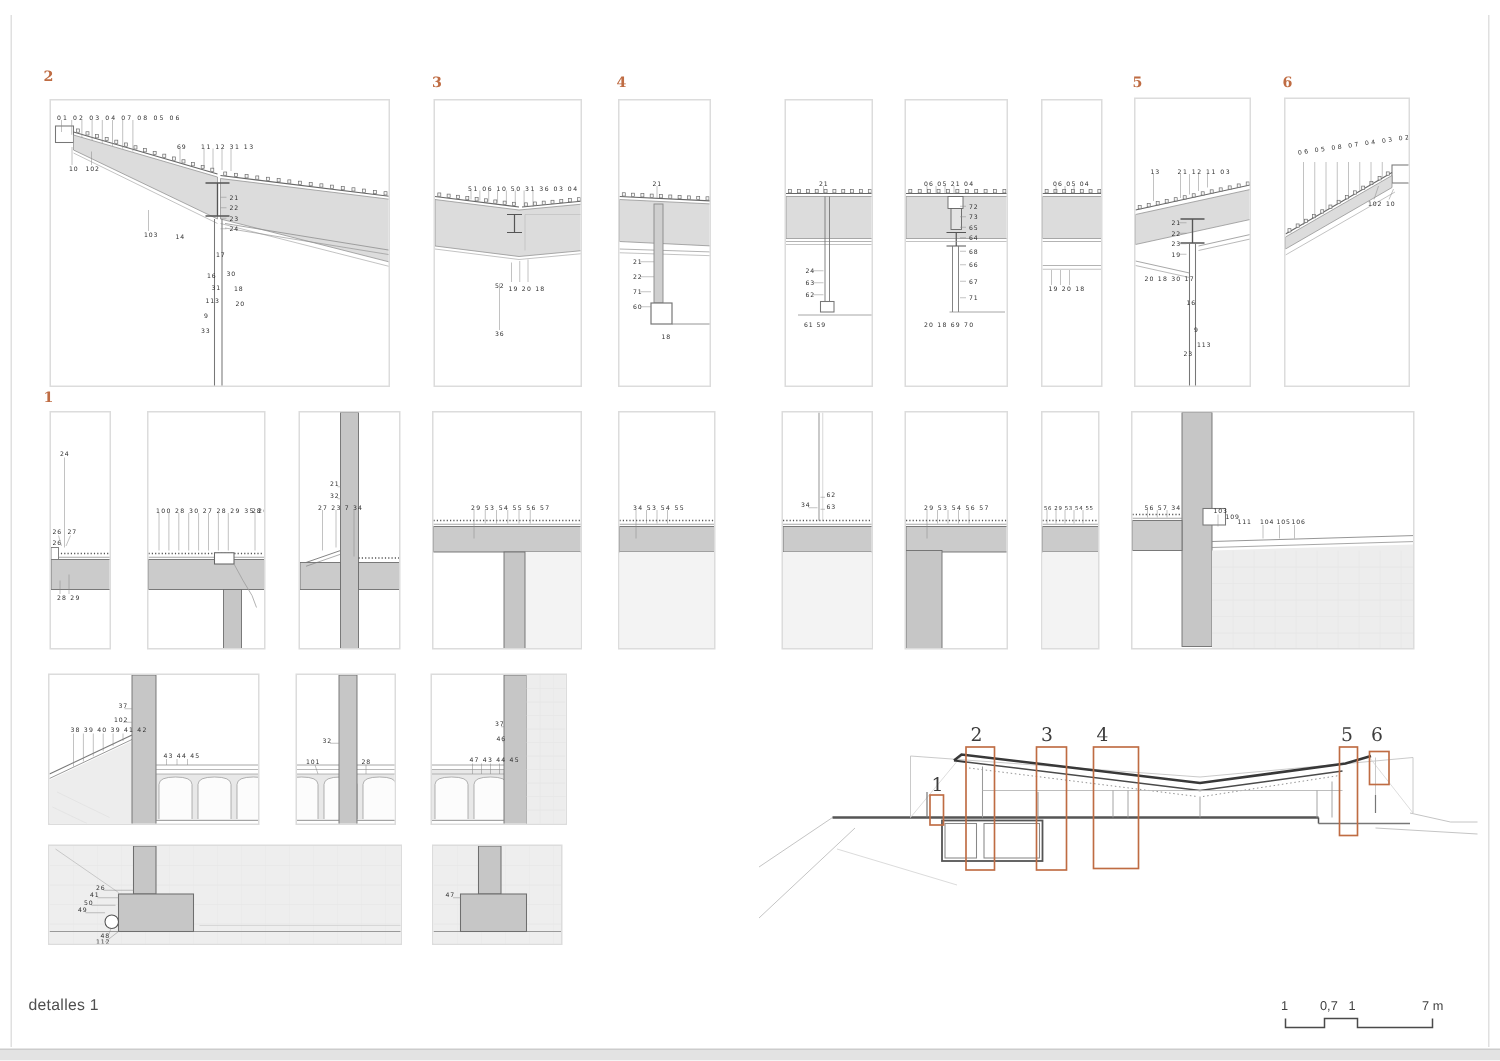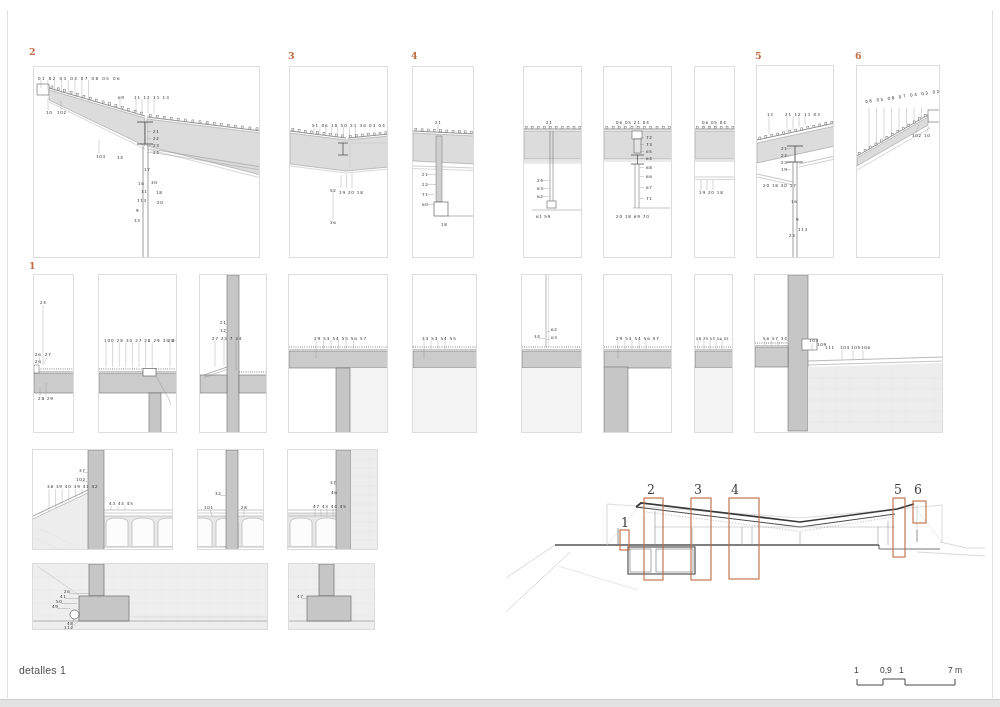--- a/index.html
+++ b/index.html
@@ -764,18 +764,18 @@
       <text x="191" y="19" font-size="12.5" fill="#3d3d3d" font-family="DejaVu Serif, serif">3</text>
       <text x="228" y="19" font-size="12.5" fill="#3d3d3d" font-family="DejaVu Serif, serif">4</text>
       <text x="391" y="19" font-size="12.5" fill="#3d3d3d" font-family="DejaVu Serif, serif">5</text>
       <text x="411" y="19" font-size="12.5" fill="#3d3d3d" font-family="DejaVu Serif, serif">6</text>
     </svg>
 
   <svg class="abs" style="left:848px;top:656px" width="120" height="34" viewBox="0 0 120 34">
     <path d="M9,23 V29 H35 V23 H57 V29 H107 V23" fill="none" stroke="#4a4a4a" stroke-width="1"></path>
   </svg>
   <span class="sb" style="left:854px;top:666px">1</span>
-  <span class="sb" style="left:880px;top:666px">0,9</span>
+  <span class="sb" style="left:880px;top:666px">0,7</span>
   <span class="sb" style="left:899px;top:666px">1</span>
   <span class="sb" style="left:948px;top:666px">7 m</span>
 
   <div class="title" style="left:19px;top:664px">detalles 1</div>
 </div>
 
 </body></html>

